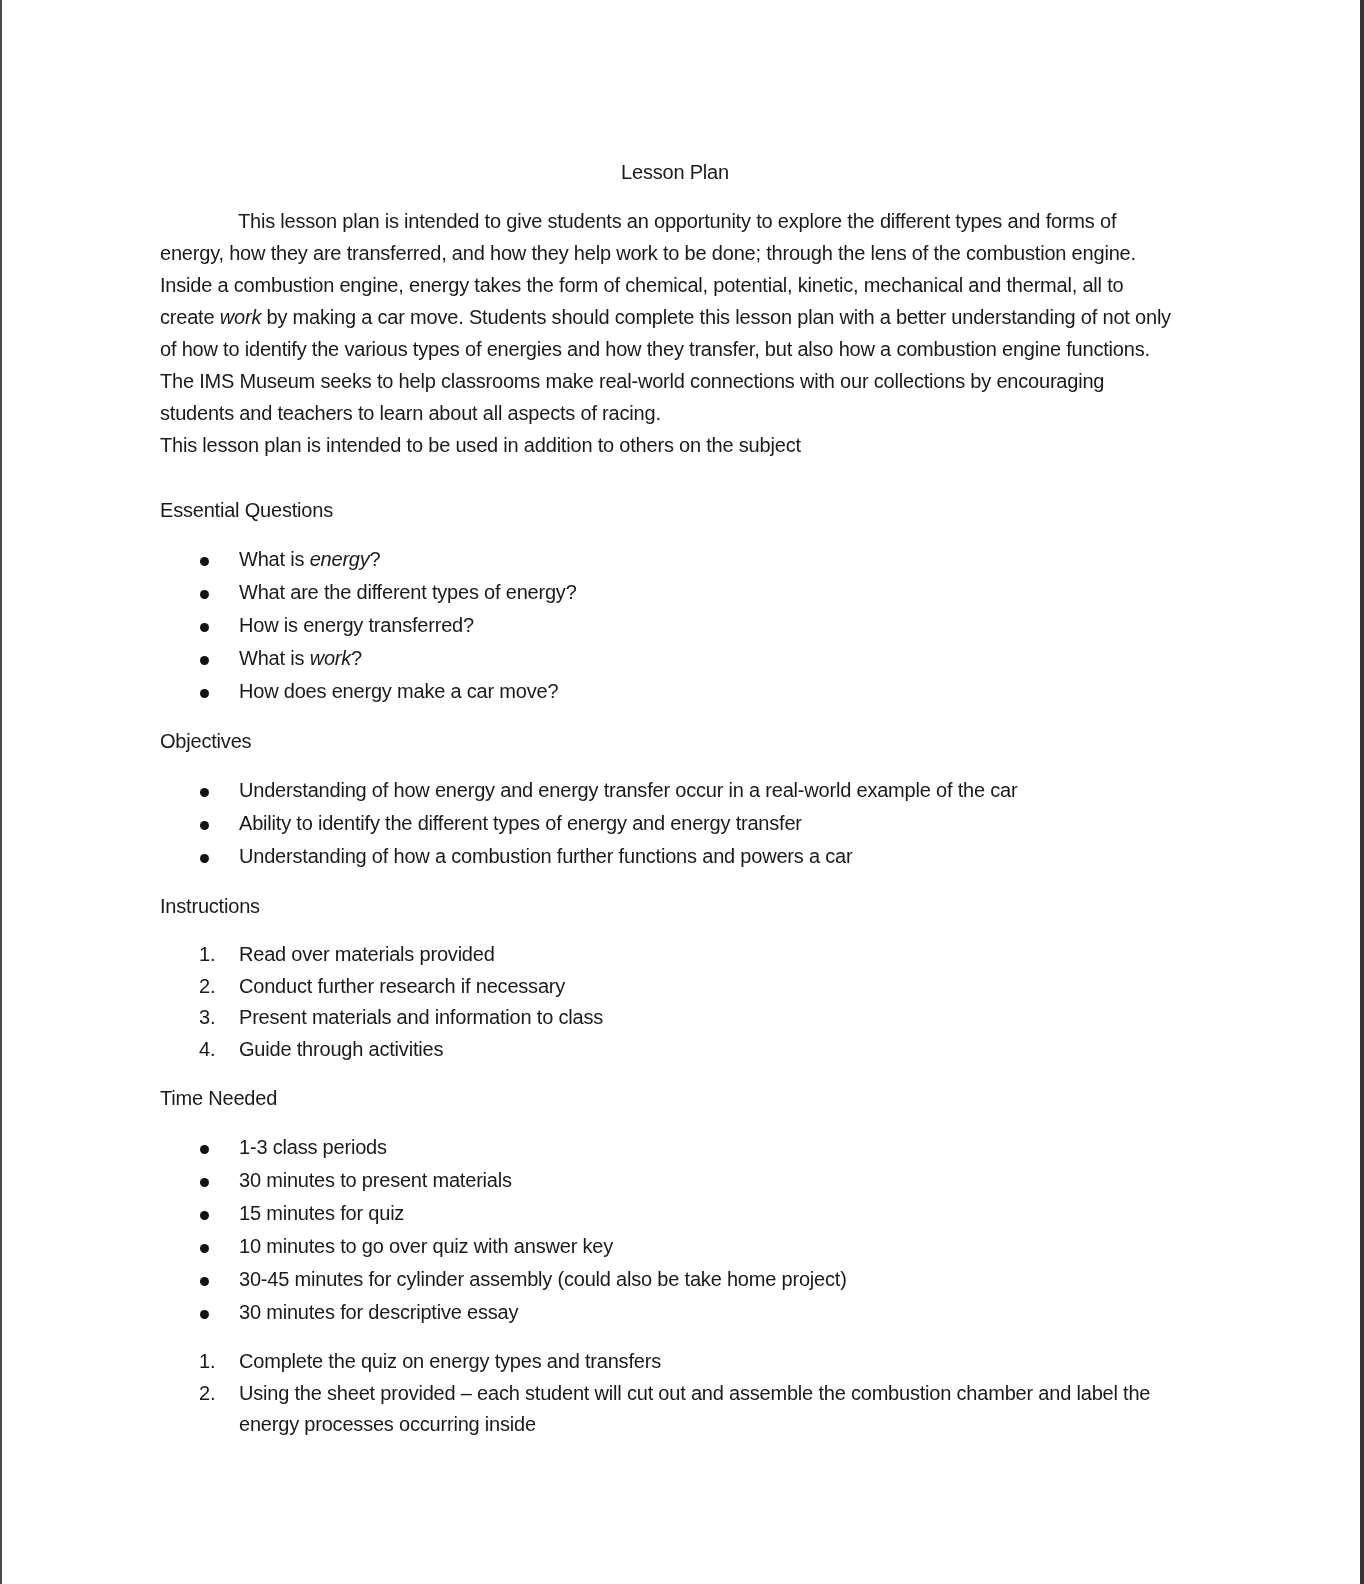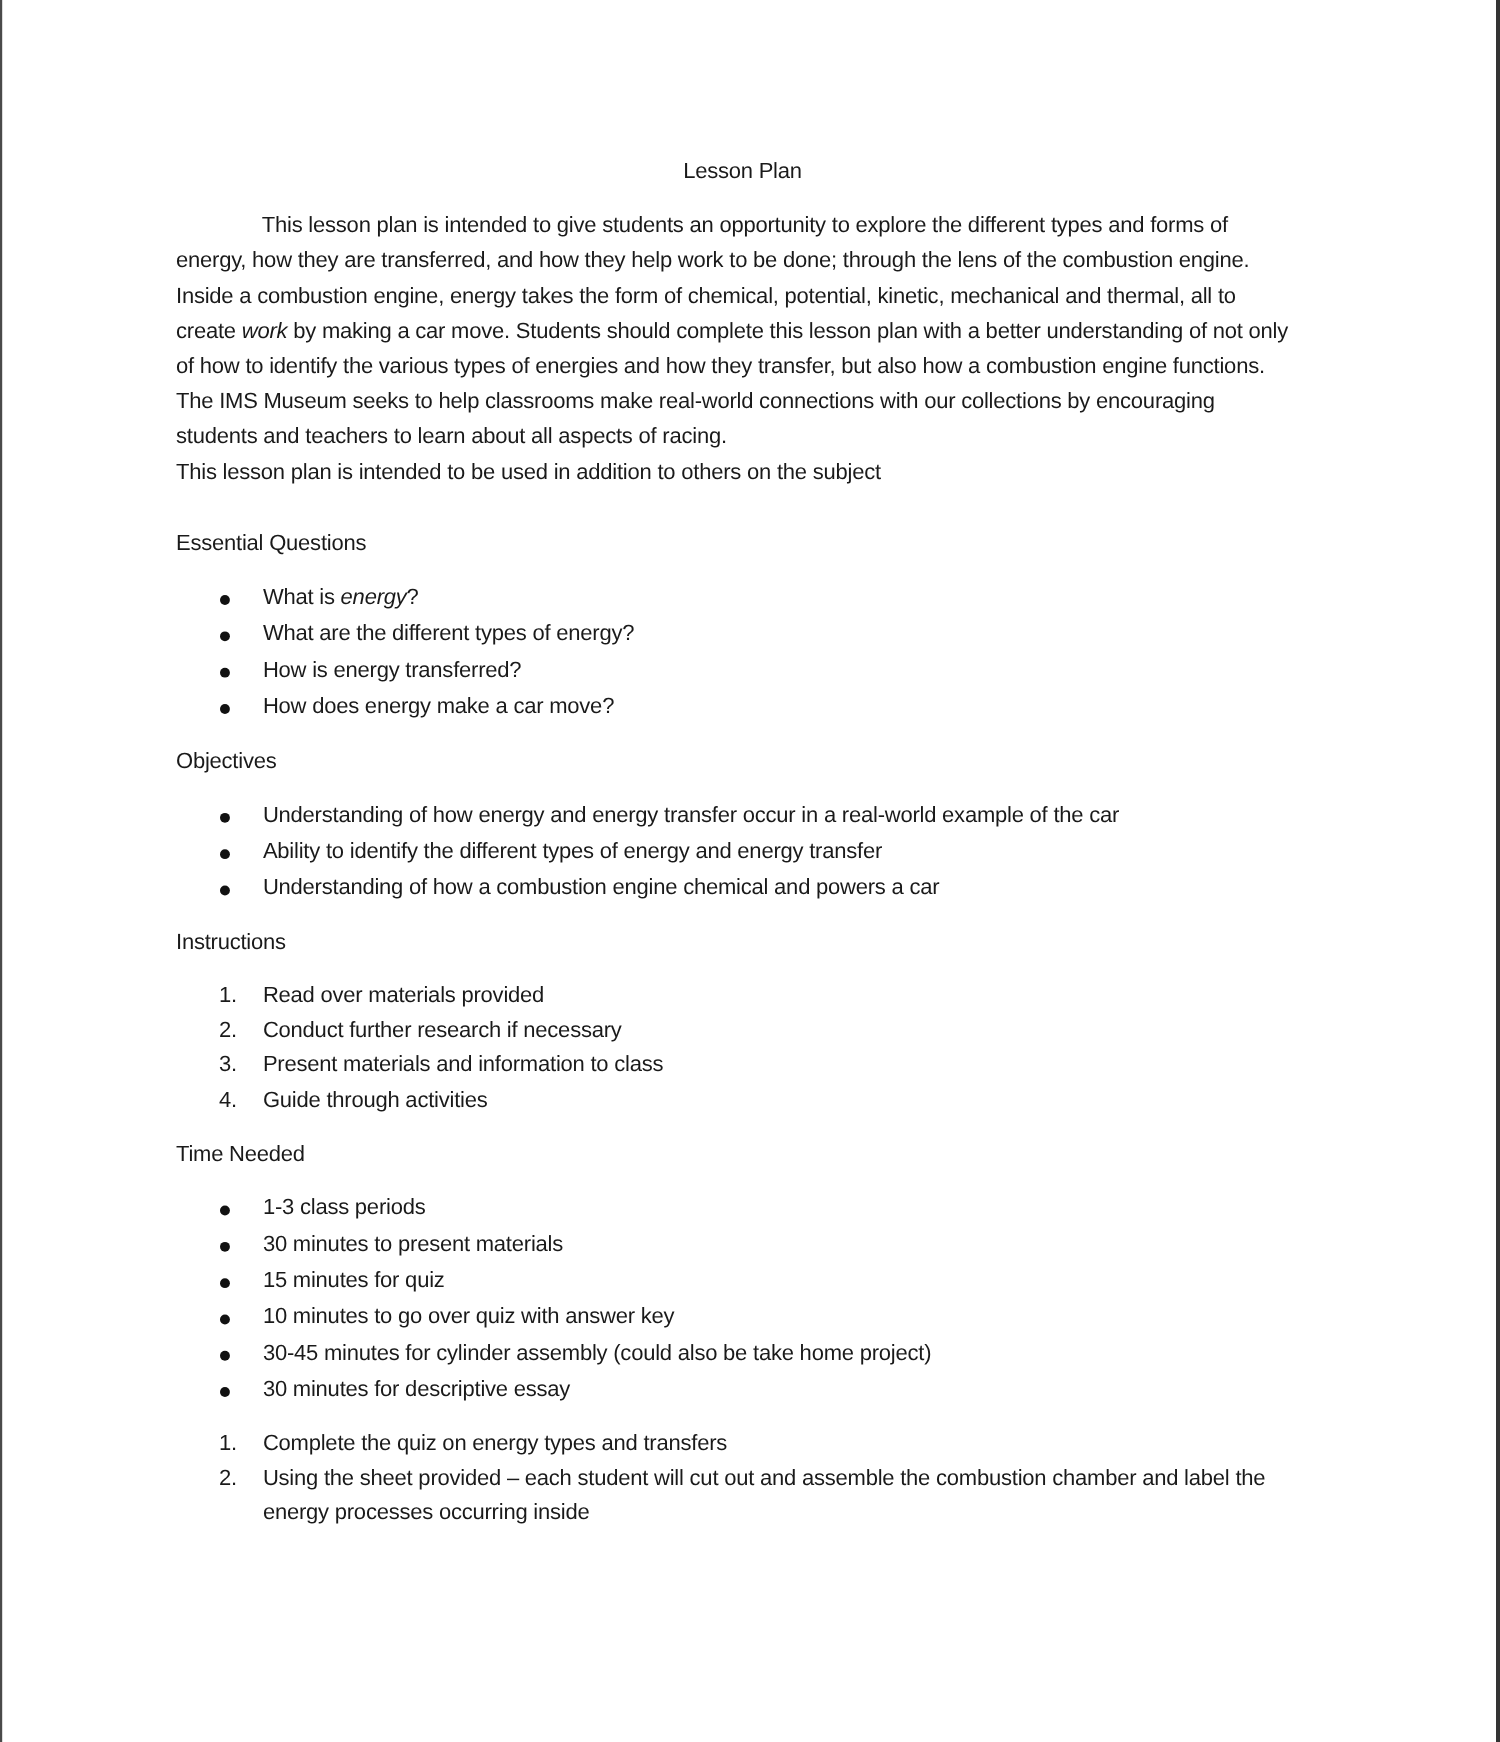--- a/index.html
+++ b/index.html
@@ -4,21 +4,21 @@
 <style>
   html, body { margin: 0; padding: 0; background: #ffffff; }
   body {
     width: 1364px; height: 1584px; position: relative; overflow: hidden;
     font-family: "Liberation Sans", "DejaVu Sans", sans-serif;
     color: #1a1a1a;
   }
   .border-left { position: absolute; left: 0; top: 0; width: 2px; height: 1584px; background: #4a4a4a; }
   .border-right { position: absolute; right: 0; top: 0; width: 4px; height: 1584px; background: #333333; }
   .page {
-    position: absolute; left: 160px; top: 140px; width: 1020px;
+    position: absolute; left: 160px; top: 156px; width: 1020px;
     font-size: 20px; line-height: 32px; letter-spacing: -0.2px;
   }
   .title { text-align: center; margin: 0 0 17px 0; padding-left: 0; }
   .title span { display: inline-block; margin-left: 10px; }
   p { margin: 0; }
   .intro { text-indent: 78px; margin-bottom: 0; }
   .plain { margin-bottom: 33px; }
   .heading { margin-bottom: 17px; }
   ul, ol { list-style: none; margin: 0 0 17px 0; padding: 0; }
   li { position: relative; padding-left: 79px; }
@@ -42,28 +42,29 @@
 
   <p class="intro"><span>This lesson plan is intended to give students an opportunity to explore the different types and forms of energy, how they are transferred, and how they help work to be done; through the lens of the combustion engine. Inside a combustion engine, energy takes the form of chemical, potential, kinetic, mechanical and thermal, all to create </span><em>work</em><span> by making a car move. Students should complete this lesson plan with a better understanding of not only of how to identify the various types of energies and how they transfer, but also how a combustion engine functions. The IMS Museum seeks to help classrooms make real-world connections with our collections by encouraging students and teachers to learn about all aspects of racing.</span></p>
 
   <p class="plain">This lesson plan is intended to be used in addition to others on the subject</p>
 
   <p class="heading">Essential Questions</p>
   <ul class="bullets">
     <li><span class="marker"></span><span>What is </span><em>energy</em><span>?</span></li>
     <li><span class="marker"></span><span>What are the different types of energy?</span></li>
     <li><span class="marker"></span><span>How is energy transferred?</span></li>
+    <li><span class="marker"></span><span>What is </span><em>work</em><span>?</span></li>
     <li><span class="marker"></span><span>How does energy make a car move?</span></li>
   </ul>
 
   <p class="heading">Objectives</p>
   <ul class="bullets">
     <li><span class="marker"></span><span>Understanding of how energy and energy transfer occur in a real-world example of the car</span></li>
     <li><span class="marker"></span><span>Ability to identify the different types of energy and energy transfer</span></li>
-    <li><span class="marker"></span><span>Understanding of how a combustion engine chemical and powers a car</span></li>
+    <li><span class="marker"></span><span>Understanding of how a combustion further functions and powers a car</span></li>
   </ul>
 
   <p class="heading">Instructions</p>
   <ol class="numbered">
     <li><span class="marker">1.</span><span>Read over materials provided</span></li>
     <li><span class="marker">2.</span><span>Conduct further research if necessary</span></li>
     <li><span class="marker">3.</span><span>Present materials and information to class</span></li>
     <li><span class="marker">4.</span><span>Guide through activities</span></li>
   </ol>
 

